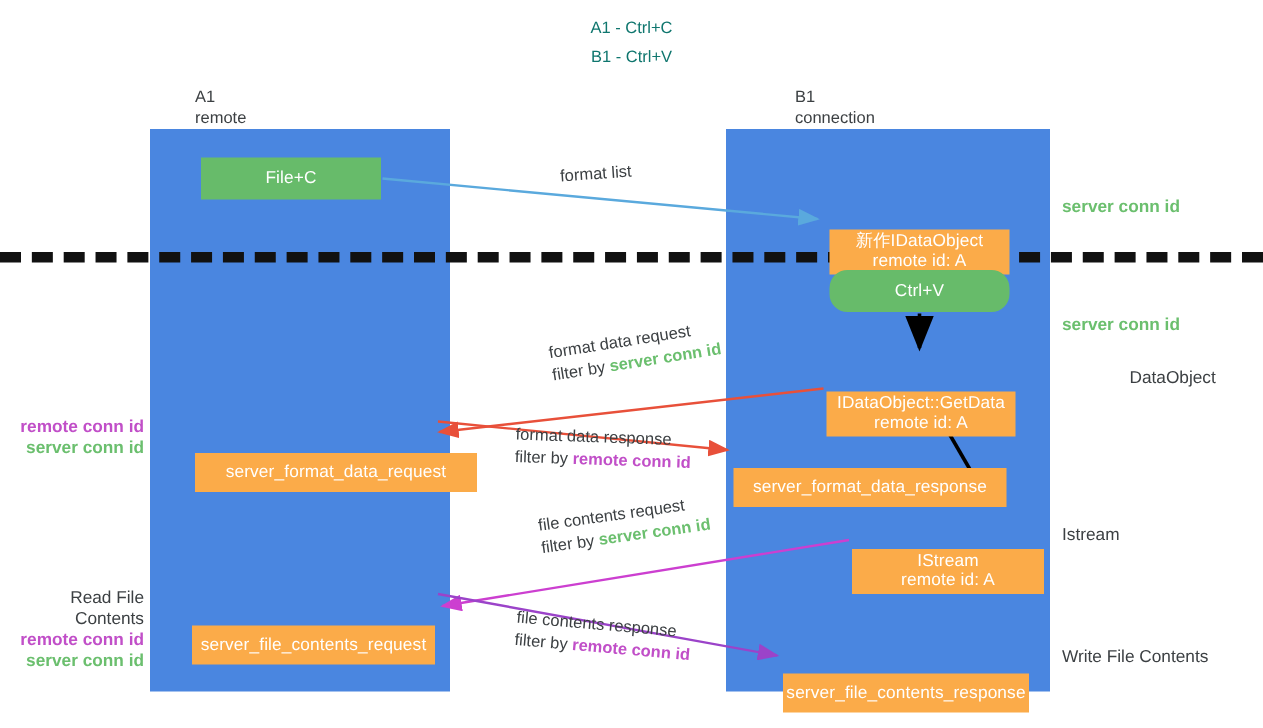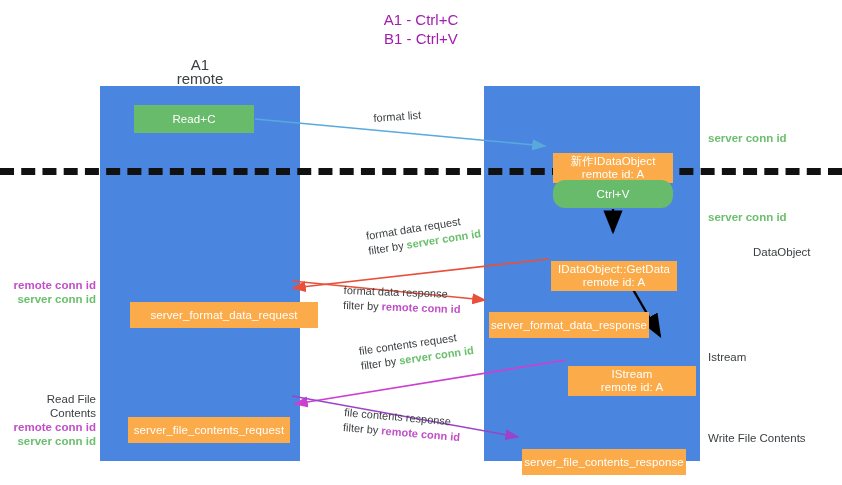--- a/index.html
+++ b/index.html
@@ -8,26 +8,26 @@
     background:#ffffff;
     font-family:"Liberation Sans","DejaVu Sans",sans-serif;
     color:#3c4043;
   }
   #stage{position:absolute;inset:0;width:842px;height:485px;}
   .abs{position:absolute;}
 
   
   #title{
     left:0;top:10px;width:842px;text-align:center;
-    font-size:15px;line-height:19px;color:#a21caf;white-space:pre-line;
+    font-size:11px;line-height:19px;color:#0f766e;white-space:pre-line;
   }
 
   
   .col-head{
-    text-align:center;font-size:15px;line-height:14px;color:#3c4043;
+    font-size:11px;line-height:14px;color:#3c4043;
     white-space:pre-line;
   }
   #headA{left:130px;top:58px;width:140px;}
   #headB{left:530px;top:58px;width:140px;}
 
   
   .lane{background:#4a86e0;}
   #laneA{left:100px;top:86px;width:200px;height:375px;}
   #laneB{left:484px;top:86px;width:216px;height:375px;}
 
@@ -46,21 +46,21 @@
   }
   .node.green{background:#67bb6a;}
   .node.orange{background:#fbab49;margin-top:25px;}
 
   #n-ctrlc   {left:134px;top:105px;width:120px;height:28px;}
   #n-idataobj{left:553px;top:128px;width:120px;height:30px;}
   #n-ctrlv   {left:553px;top:180px;width:120px;height:28px;border-radius:12px;}
   #n-getdata {left:551px;top:236px;width:126px;height:30px;text-align:center;}
   #n-istream {left:568px;top:341px;width:128px;height:30px;}
   #n-sfdreq  {left:130px;top:277px;width:188px;height:26px;}
-  #n-sfdres  {left:489px;top:287px;width:160px;height:26px;}
+  #n-sfdres  {left:489px;top:287px;width:182px;height:26px;}
   #n-sfcreq  {left:128px;top:392px;width:162px;height:26px;}
   #n-sfcres  {left:522px;top:424px;width:164px;height:26px;}
 
   
   .side{font-size:11.5px;line-height:14px;}
   .side.green-t{color:#6bbf6e;font-weight:bold;}
   .side.dark-t{color:#3c4043;}
   #s-conn1{left:708px;top:131px;}
   #s-conn2{left:708px;top:210px;}
   #s-dataobject{left:708px;top:245px;margin-left:45px;}
@@ -94,20 +94,22 @@
 <div id="stage">
 
   <div class="abs lane" id="laneA"></div>
   <div class="abs lane" id="laneB"></div>
 
   <div class="abs" id="title">A1 - Ctrl+C
 B1 - Ctrl+V</div>
 
   <div class="abs col-head" id="headA">A1
 remote</div>
+  <div class="abs col-head" id="headB">B1
+connection</div>
 
   <svg id="wires">
     <defs>
       <marker id="ah-blue" markerWidth="9" markerHeight="7" refX="8" refY="3.5" orient="auto">
         <polygon points="0,0 9,3.5 0,7" fill="#5aa9dd"></polygon>
       </marker>
       <marker id="ah-red" markerWidth="9" markerHeight="7" refX="8" refY="3.5" orient="auto">
         <polygon points="0,0 9,3.5 0,7" fill="#e8503a"></polygon>
       </marker>
       <marker id="ah-magenta" markerWidth="9" markerHeight="7" refX="8" refY="3.5" orient="auto">
@@ -131,21 +133,21 @@
 
     <path d="M292,281 L485,300" stroke="#e8503a" stroke-width="1.6" fill="none" marker-end="url(#ah-red)"></path>
 
     <path d="M566,360 L295,404" stroke="#cc3fd0" stroke-width="1.6" fill="none" marker-end="url(#ah-magenta)"></path>
 
     <path d="M292,396 L518,437" stroke="#9b43c9" stroke-width="1.6" fill="none" marker-end="url(#ah-purple)"></path>
   </svg>
 
   <div class="abs" id="divider"></div>
 
-  <div class="abs node green" id="n-ctrlc">Read+C</div>
+  <div class="abs node green" id="n-ctrlc">File+C</div>
   <div class="abs node orange" id="n-idataobj">新作IDataObject
 remote id: A</div>
   <div class="abs node green" id="n-ctrlv">Ctrl+V</div>
   <div class="abs node orange" id="n-getdata">IDataObject::GetData
 remote id: A</div>
   <div class="abs node orange" id="n-istream">IStream
 remote id: A</div>
   <div class="abs node orange" id="n-sfdreq">server_format_data_request</div>
   <div class="abs node orange" id="n-sfdres">server_format_data_response</div>
   <div class="abs node orange" id="n-sfcres">server_file_contents_response</div>

